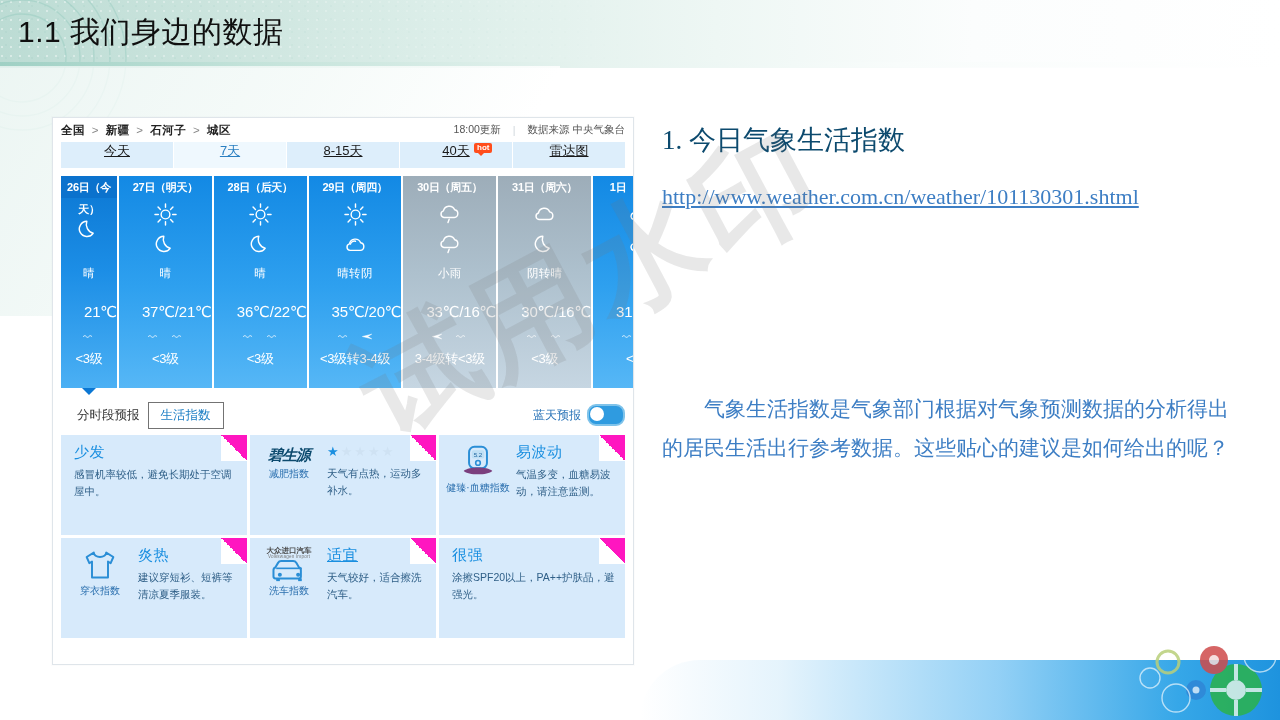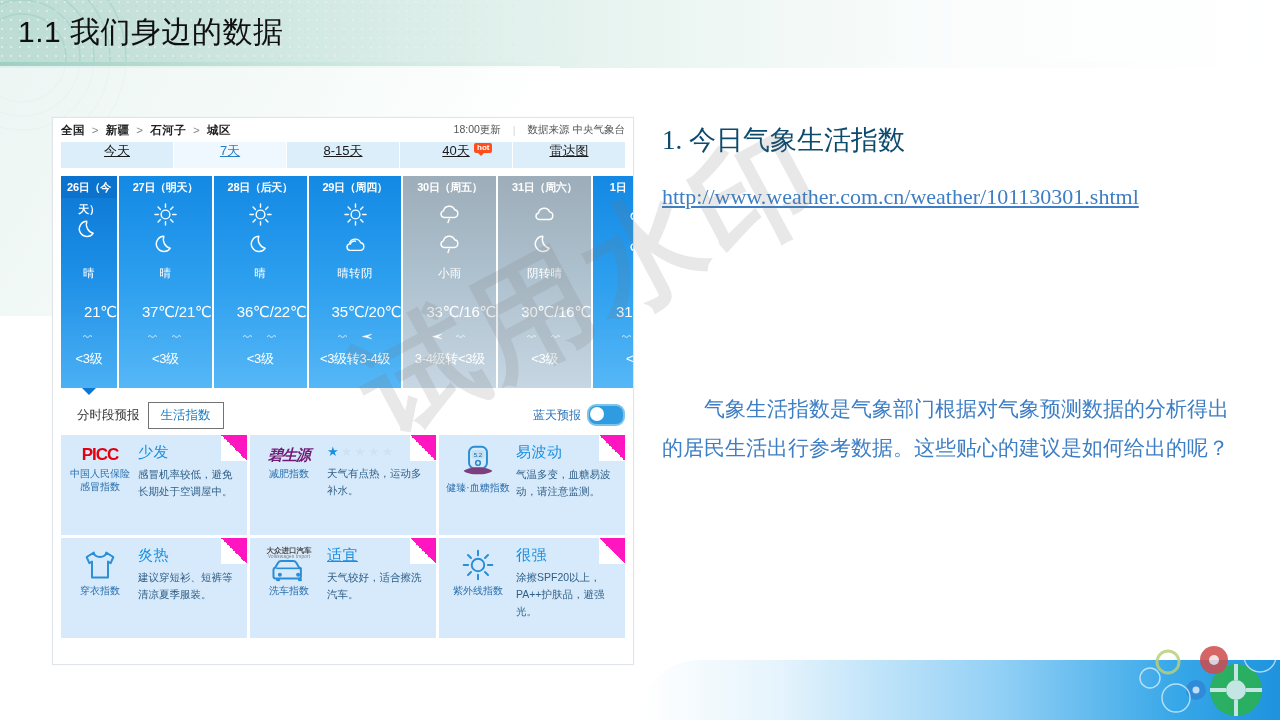--- a/index.html
+++ b/index.html
@@ -138,21 +138,21 @@
   .idx-corner {
     position:absolute; right:0; top:0; width:26px; height:26px;
     background:linear-gradient(45deg,#ffffff 50%, #ff16c0 50%);
   }
   .idx-left { width:64px; flex:none; display:flex; flex-direction:column; align-items:center; gap:2px; }
   .idx-brand-img { height:22px; display:flex; align-items:center; justify-content:center; }
   .idx-brand-picc {
     font-family:"Liberation Sans",sans-serif; font-weight:bold; font-size:17px;
     color:#e3000f; letter-spacing:-1px;
   }
-  .idx-brand-bsy { color:#701a75; font-weight:bold; font-size:15px; font-style:italic; letter-spacing:-1px; }
+  .idx-brand-bsy { color:#0c4a6e; font-weight:bold; font-size:15px; font-style:italic; letter-spacing:-1px; }
   .idx-brand-vw { text-align:center; line-height:1.0; }
   .idx-brand-vw .l1 { font-size:7.5px; color:#4a4a4a; font-weight:bold; }
   .idx-brand-vw .l2 { font-size:4.6px; color:#7b7b7b; letter-spacing:.2px; }
   .idx-left-label { font-size:10px; color:#2a6fae; text-align:center; line-height:1.25; }
   .idx-right { padding-left:6px; flex:1; min-width:0; }
   .idx-value { font-size:15px; color:#1a8fe0; letter-spacing:.5px; line-height:1.1; }
   .idx-value.link { color:#1a8fe0; text-decoration:underline; }
   .idx-stars { font-size:13px; color:#cfe2f3; letter-spacing:2px; line-height:1.2; }
   .idx-stars .on { color:#1a8fe0; }
   .idx-desc { font-size:10.5px; color:#2f5f87; line-height:1.65; margin-top:5px; }
@@ -483,26 +483,20 @@
     <div class="w-subtab boxed">生活指数</div>
     <div class="w-bluesky">
       <span>蓝天预报</span>
       <span class="w-toggle"></span>
     </div>
   </div>
 
   <div class="w-cards" id="cards-grid">
       <div class="idx-card">
         <span class="idx-corner"></span>
-     <div class="idx-left">
-       <div class="idx-brand-img">
-                   <span class="idx-brand-picc">PICC</span>
-          </div>
-       <div class="idx-left-label">中国人民保险<br>感冒指数</div>
-     </div>
      <div class="idx-right">
        <div class="idx-value ">少发</div>
        <div class="idx-desc">感冒机率较低，避免长期处于空调屋中。</div>
      </div>
       </div>
       <div class="idx-card">
         <span class="idx-corner"></span>
      <div class="idx-left">
        <div class="idx-brand-img">
                    <span class="idx-brand-bsy">碧生源</span>
@@ -567,38 +561,20 @@
           </div>
        <div class="idx-left-label">洗车指数</div>
      </div>
      <div class="idx-right">
        <div class="idx-value link">适宜</div>
        <div class="idx-desc">天气较好，适合擦洗汽车。</div>
      </div>
       </div>
       <div class="idx-card">
         <span class="idx-corner"></span>
-     <div class="idx-left">
-       <div class="idx-brand-img" style="height:36px">
-            <svg width="38" height="34" viewBox="0 0 38 38">
-      <circle cx="19" cy="19" r="7" fill="none" stroke="#2a8ed6" stroke-width="2.2"></circle>
-      <g stroke="#2a8ed6" stroke-width="2.2" stroke-linecap="round">
-        <line x1="19" y1="3" x2="19" y2="8"></line>
-                <line x1="19" y1="30" x2="19" y2="35"></line>
-        <line x1="3" y1="19" x2="8" y2="19"></line>
-                <line x1="30" y1="19" x2="35" y2="19"></line>
-        <line x1="7.8" y1="7.8" x2="11.2" y2="11.2"></line>
-                <line x1="26.8" y1="26.8" x2="30.2" y2="30.2"></line>
-        <line x1="30.2" y1="7.8" x2="26.8" y2="11.2"></line>
-                <line x1="11.2" y1="26.8" x2="7.8" y2="30.2"></line>
-      </g>
-    </svg>
-          </div>
-       <div class="idx-left-label">紫外线指数</div>
-     </div>
      <div class="idx-right">
        <div class="idx-value ">很强</div>
        <div class="idx-desc">涂擦SPF20以上，PA++护肤品，避强光。</div>
      </div>
       </div>
     </div>
 </div>
 
 <div class="r-heading">1. 今日气象生活指数</div>
 <a class="r-url" href="#">http://www.weather.com.cn/weather/101130301.shtml</a>

